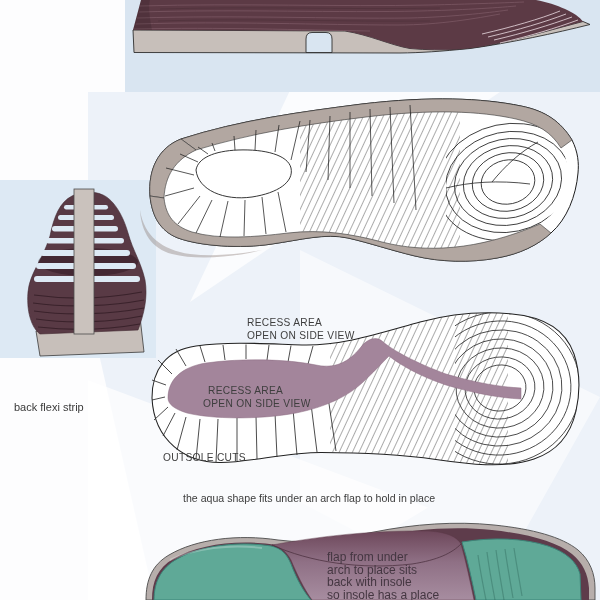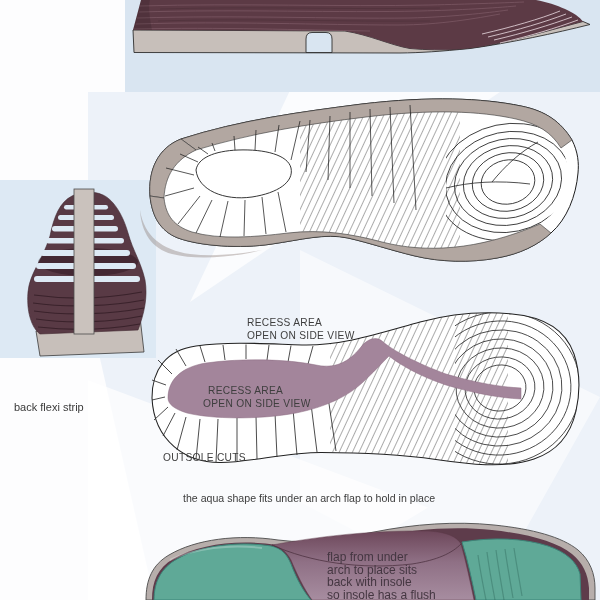--- a/index.html
+++ b/index.html
@@ -274,16 +274,16 @@
       <path d="M496,550 C498,566 501,582 504,600"></path>
       <path d="M505,549 C507,564 510,580 513,598"></path>
       <path d="M514,548 C516,562 519,578 522,596"></path>
     </g>
   </svg>
 
   <div class="note flap-note">
     <div>flap from under</div>
     <div>arch to place sits</div>
     <div>back with insole</div>
-    <div>so insole has a flush</div>
+    <div>so insole has a place</div>
   </div>
 
 </div>
 
 </body></html>

